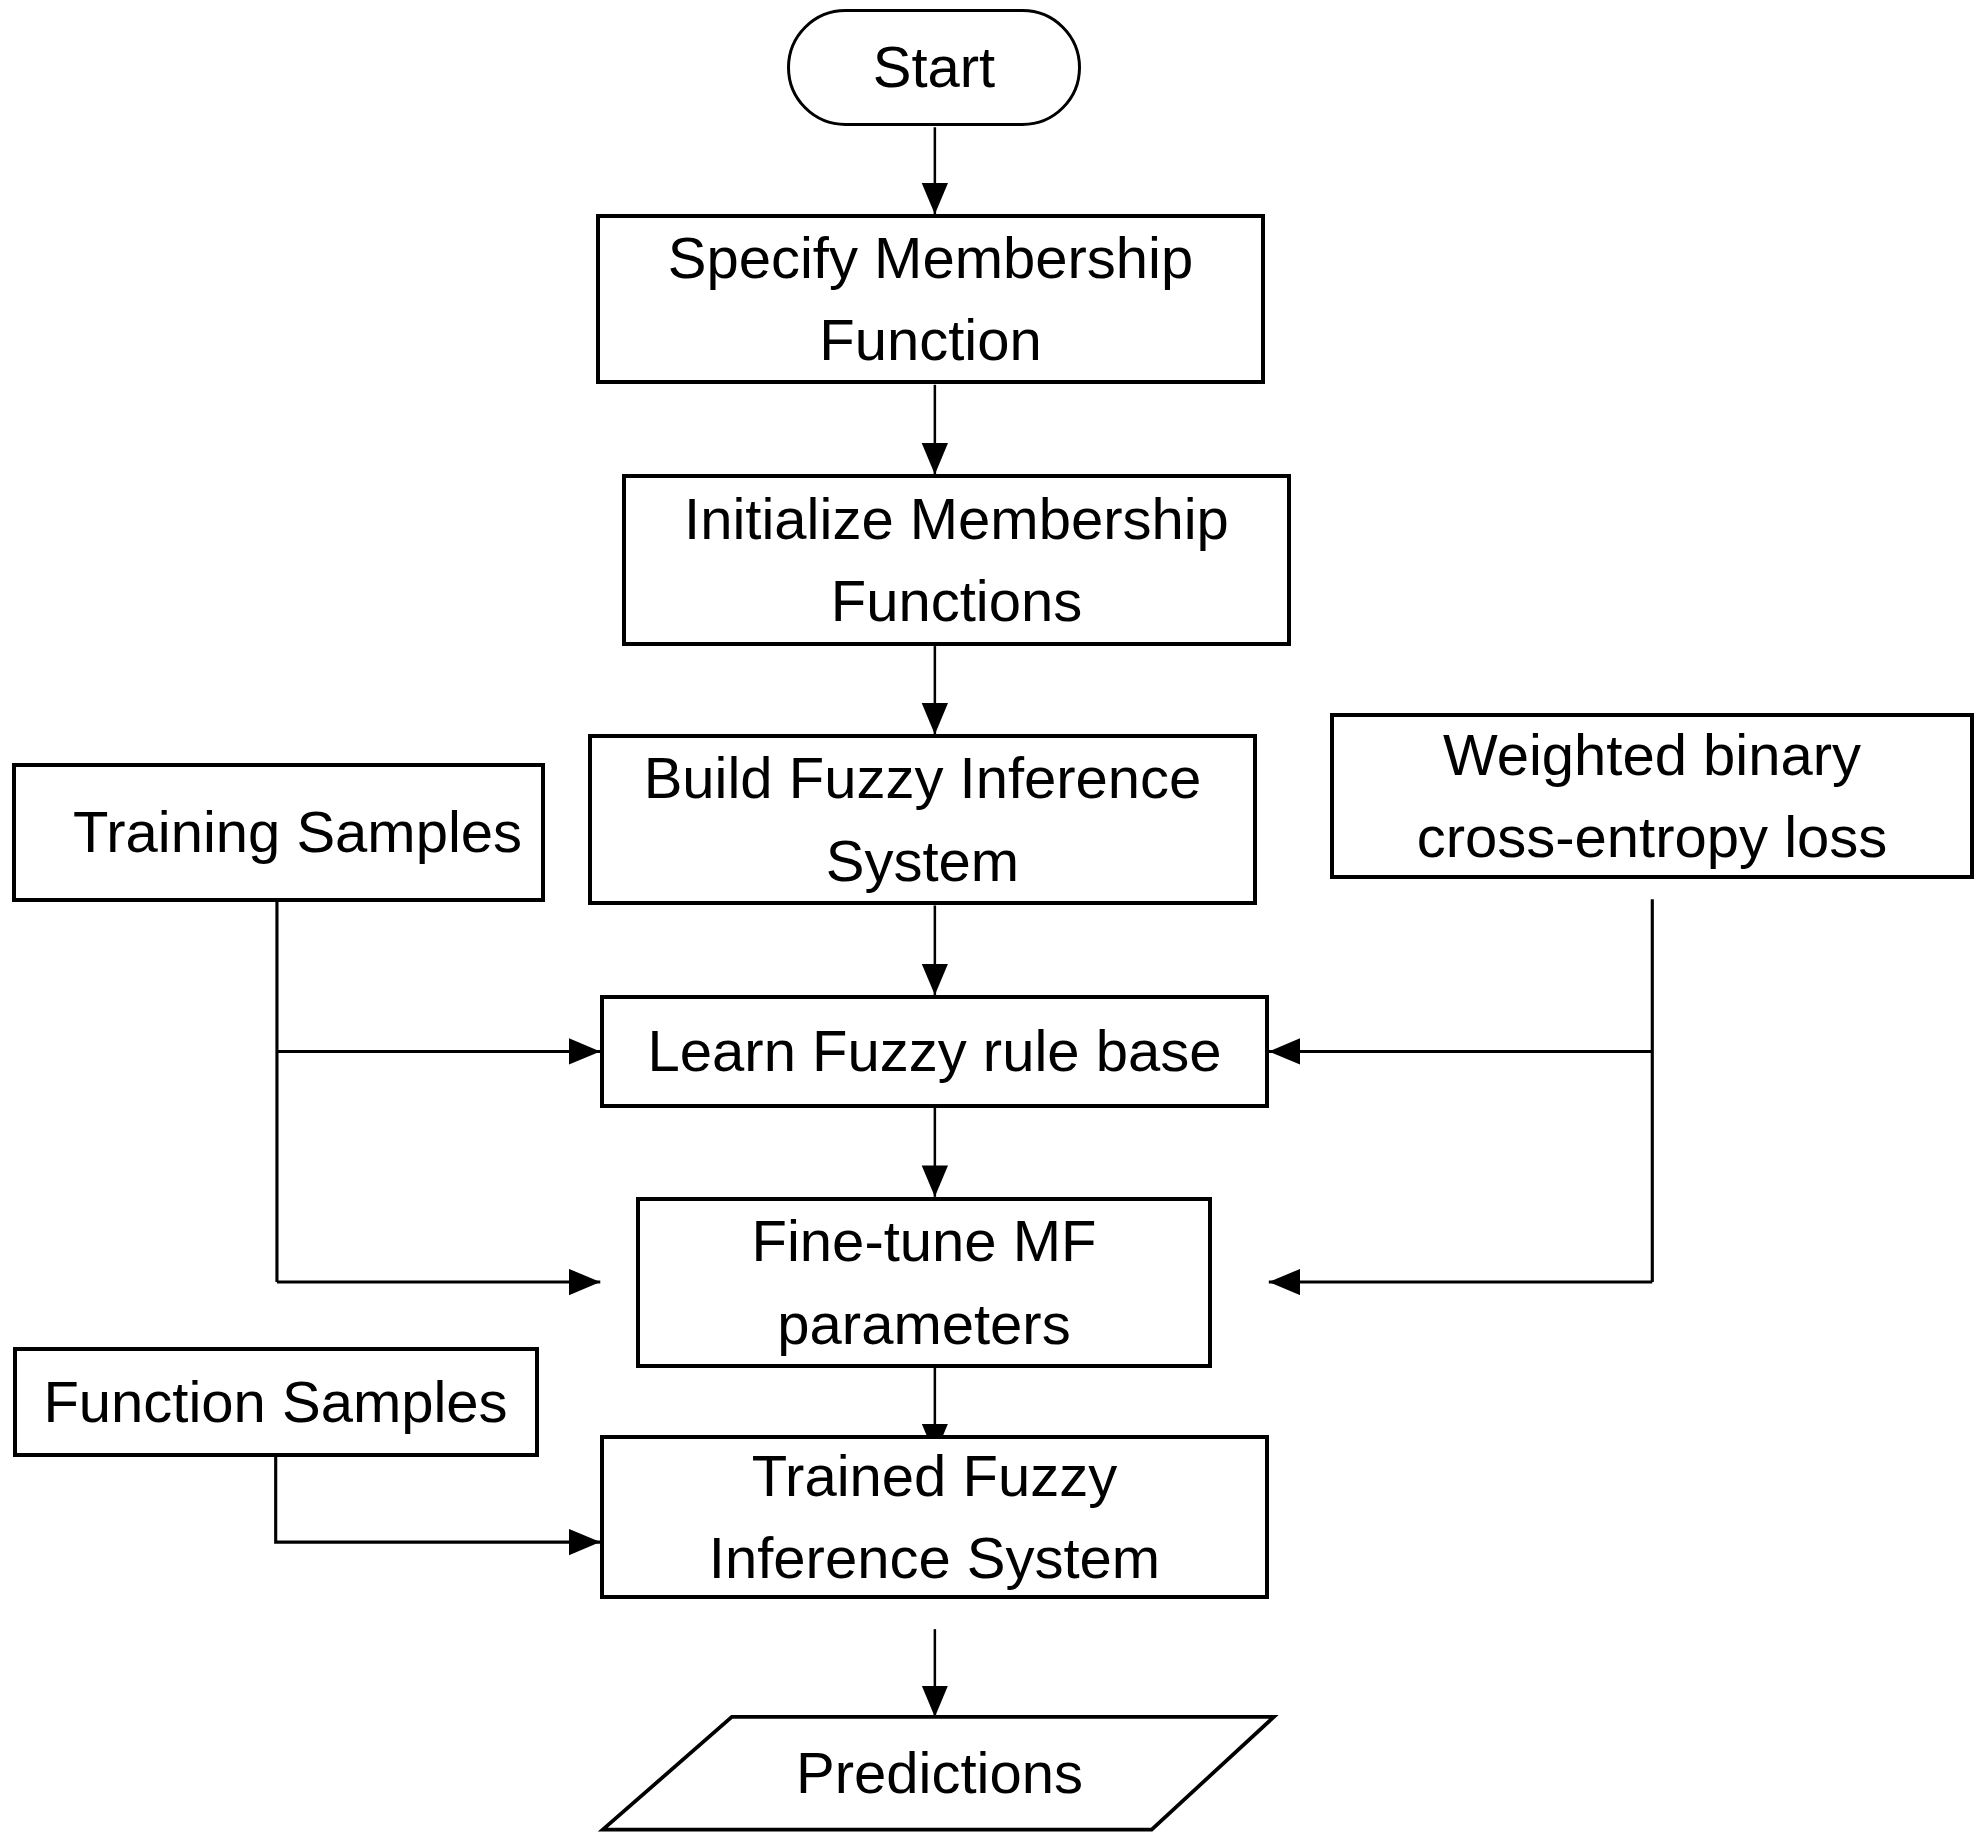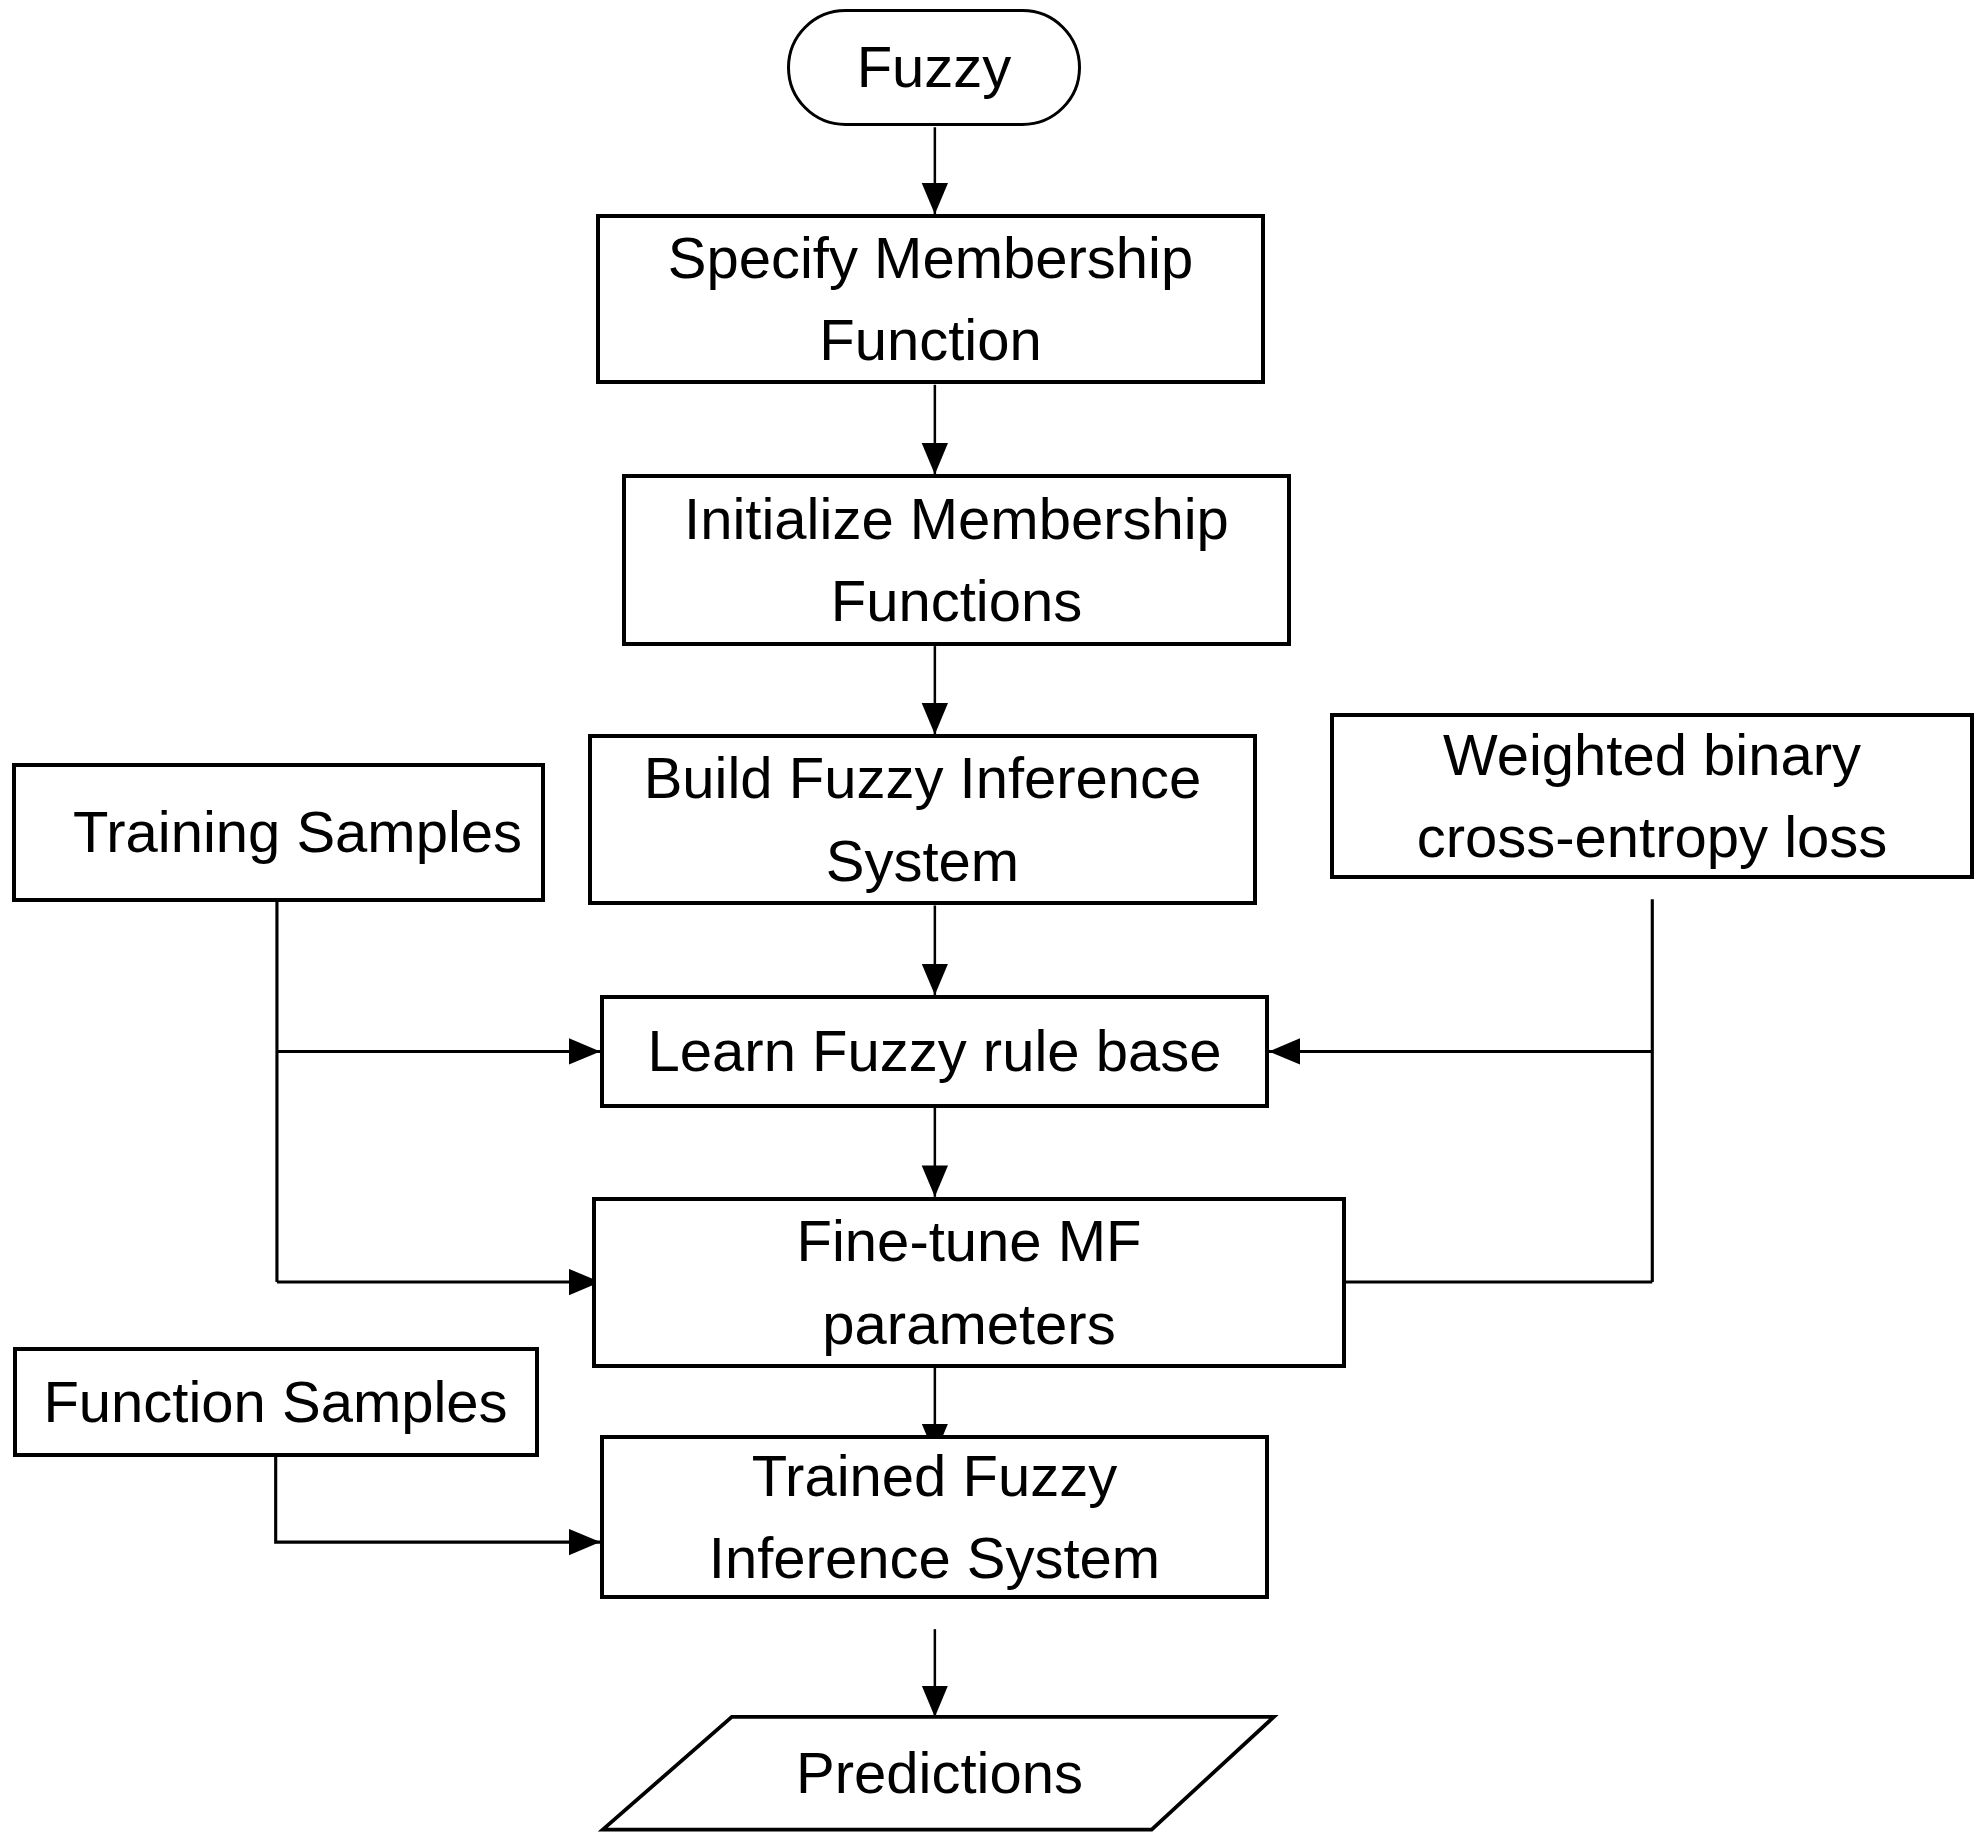--- a/index.html
+++ b/index.html
@@ -34,21 +34,21 @@
     white-space: pre-line;
     font-size: 58px;
     line-height: 1.42;
     color: #000000;
   }
   .start      { left: 787px; top: 8.8px;   width: 294px;  height: 117px; border-radius: 59px; border-width: 3.8px; }
   .specify    { left: 596px;  top: 214px;  width: 669px; height: 170px; }
   .initialize { left: 600px;  top: 474px;  width: 669px; height: 172px; margin-left: 22px; }
   .build      { left: 588px;  top: 734px; width: 669px; height: 171px; justify-content: center; }
   .learn      { left: 600px;  top: 995px; width: 669px; height: 113px; }
-  .finetune   { left: 592px;  top: 1197px; width: 754px; height: 171px; }
+  .finetune   { left: 636px;  top: 1197px; width: 576px; height: 171px; }
   .trained    { left: 600px;  top: 1435px; width: 669px; height: 164px; }
   .training   { left: 12px;   top: 763px; width: 533px;  height: 139px; padding-left: 38px; }
   .testing    { left: 12.5px;   top: 1347px; width: 526px;  height: 110px; }
   .weighted   { left: 1330px; top: 713px; width: 644px; height: 166px; }
   .predictions-label {
     left: 689px; top: 1720px; width: 501px; height: 107px;
     border: none;
     background: transparent;
     align-items: center;
   }
@@ -91,21 +91,21 @@
     <line class="wire wire-side" x1="2637" y1="1435" x2="2637" y2="2046"></line>
     <line class="wire wire-side" x1="2637" y1="1678" x2="2025" y2="1678" marker-end="url(#arrow)"></line>
     <line class="wire wire-side" x1="2637" y1="2046" x2="2025" y2="2046" marker-end="url(#arrow)"></line>
 
     <polyline class="wire wire-side" points="440,2325 440,2461 958,2461" marker-end="url(#arrow)"></polyline>
 
     <polygon class="shape-outline" points="1168,2740 2033,2740 1838,2920 962,2920"></polygon>
   </svg>
 
   <div class="node start">
-    <span>Fuzzy</span>
+    <span>Start</span>
   </div>
 
   <div class="node specify">
     <span>Specify Membership
 Function</span>
   </div>
 
   <div class="node initialize">
     <span>Initialize Membership
 Functions</span>

